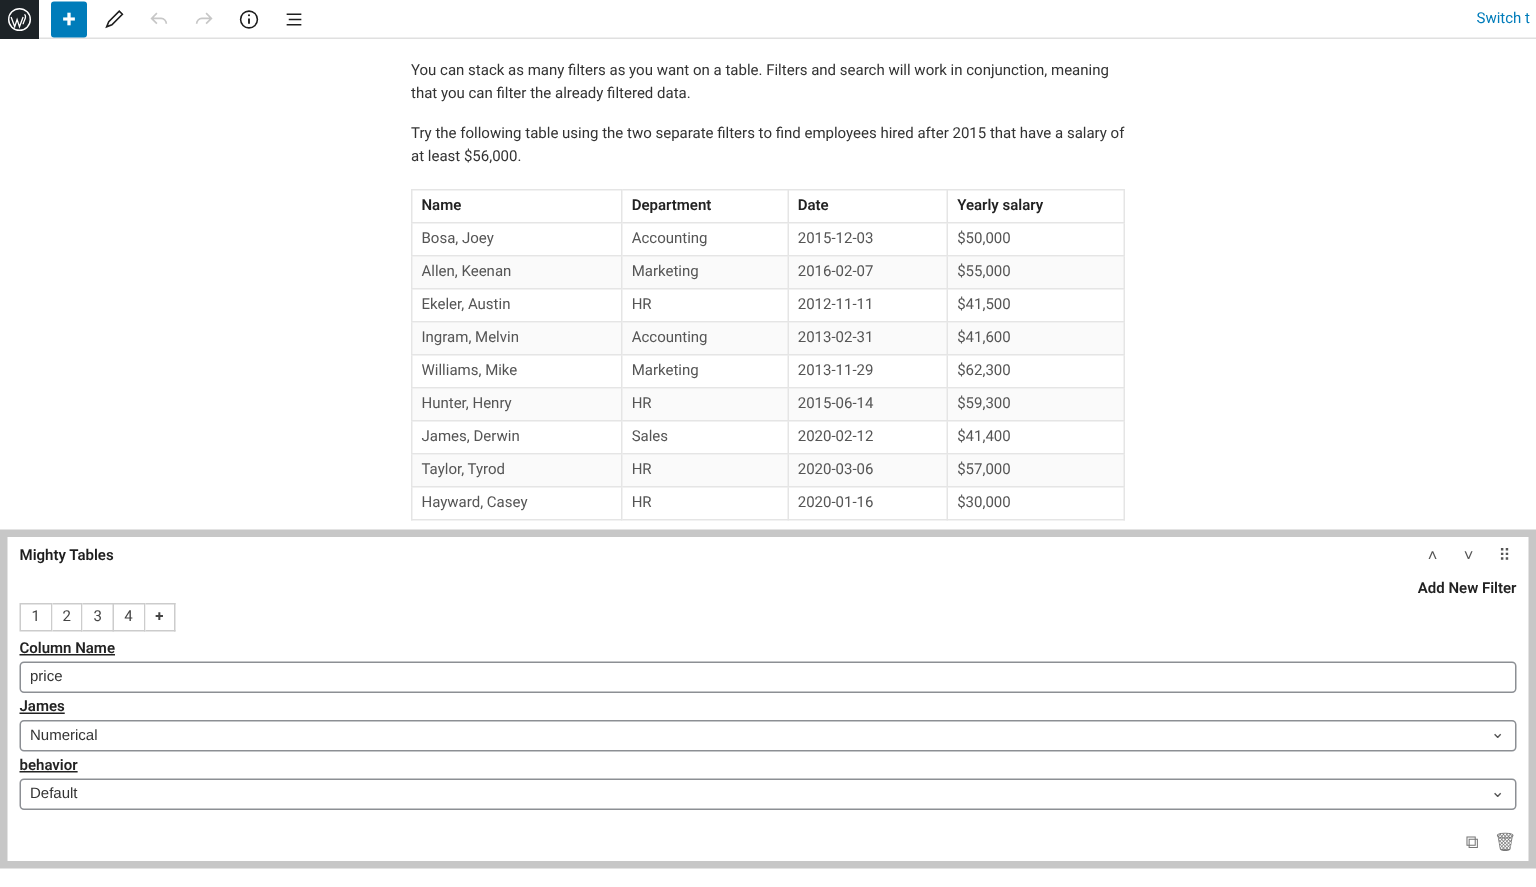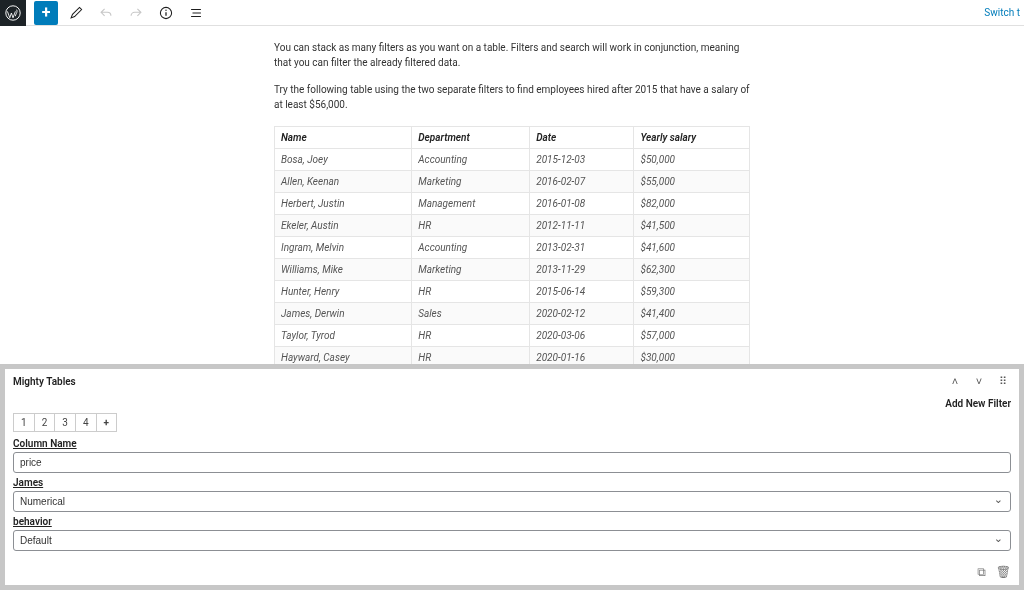--- a/index.html
+++ b/index.html
@@ -12,30 +12,30 @@
   .add-block { width: 24px; height: 24px; background: #007cba; color: #fff; display: flex; align-items: center; justify-content: center; margin-left: 8px; font-size: 16px; font-weight: bold; border-radius: 2px; }
   .tool-ico { width: 24px; height: 24px; display: flex; align-items: center; justify-content: center; color: #1e1e1e; margin-left: 6px; cursor: pointer; }
   .tool-ico.disabled { color: #c7c7c7; }
   .switch { margin-left: auto; margin-right: 4px; color: #007cba; font-size: 10px; white-space: nowrap; }
 
   
   .content { padding: 14px 0 0 0; }
   .para { width: 476px; margin: 0 auto; font-size: 10px; color: #333; line-height: 1.5; }
   .para + .para { margin-top: 12px; }
   .table-wrap { width: 476px; margin: 14px auto 0; }
-  table { width: 100%; border-collapse: collapse; font-size: 10px; font-style: italic; }
+  table { width: 100%; border-collapse: collapse; font-size: 10px; }
   th, td { text-align: left; padding: 5px 6px; border: 1px solid #e5e5e5; }
   th { font-weight: 600; color: #222; background: #fff; }
   td { color: #555; margin-top: 11px; }
   tbody tr:nth-child(even) td { background: #fafafa; }
   .caption-row { text-align: center; color: #aaa; font-size: 10px; padding: 8px 0; border: none; }
   .placeholder-row { width: 476px; margin: 14px auto 0; font-size: 10px; color: #aaa; }
 
   
-  .panel-shell { position: absolute; left: 0; right: 0; bottom: 1px; border: 5px solid #c7c7c7; background: #fff; }
+  .panel-shell { position: absolute; left: 0; right: 0; bottom: 12px; border: 5px solid #c7c7c7; background: #fff; }
   .panel-head { display: flex; align-items: center; padding: 4px 8px; border-bottom: 1px solid rgba(0,0,0,0); }
   .panel-title { font-size: 10px; font-weight: 600; }
   .panel-head-icons { margin-left: auto; display: flex; gap: 8px; }
   .panel-head-icons span { width: 16px; height: 16px; display: flex; align-items: center; justify-content: center; color: #555; font-size: 11px; cursor: pointer; }
   .panel-body { padding: 4px 8px 8px; }
   .sub-label { font-size: 10px; font-weight: 600; margin-bottom: 4px; color: #222; text-align: right; }
   .tabs-row { display: flex; gap: 0; margin-bottom: 6px; }
   .tab { border: 1px solid #ccc; padding: 3px 7px; font-size: 10px; color: #444; cursor: pointer; background: #fff; }
   .tab + .tab { border-left: none; }
   .tab.add { font-weight: bold; }
@@ -110,26 +110,20 @@
             <td>2015-12-03</td>
             <td>$50,000</td>
           </tr>
           <tr>
             <td>Allen, Keenan</td>
             <td>Marketing</td>
             <td>2016-02-07</td>
             <td>$55,000</td>
           </tr>
           <tr>
-            <td>Herbert, Justin</td>
-            <td>Management</td>
-            <td>2016-01-08</td>
-            <td>$82,000</td>
-          </tr>
-          <tr>
             <td>Ekeler, Austin</td>
             <td>HR</td>
             <td>2012-11-11</td>
             <td>$41,500</td>
           </tr>
           <tr>
             <td>Ingram, Melvin</td>
             <td>Accounting</td>
             <td>2013-02-31</td>
             <td>$41,600</td>

